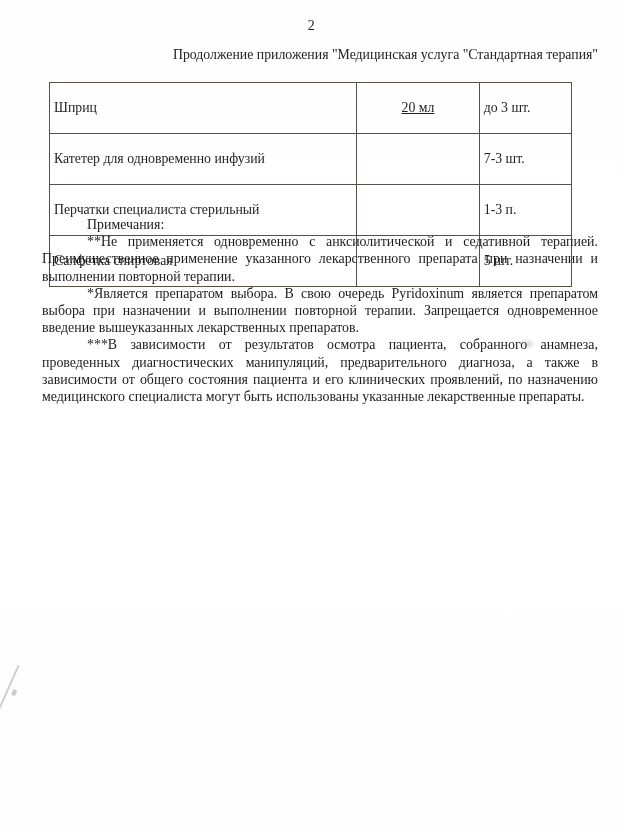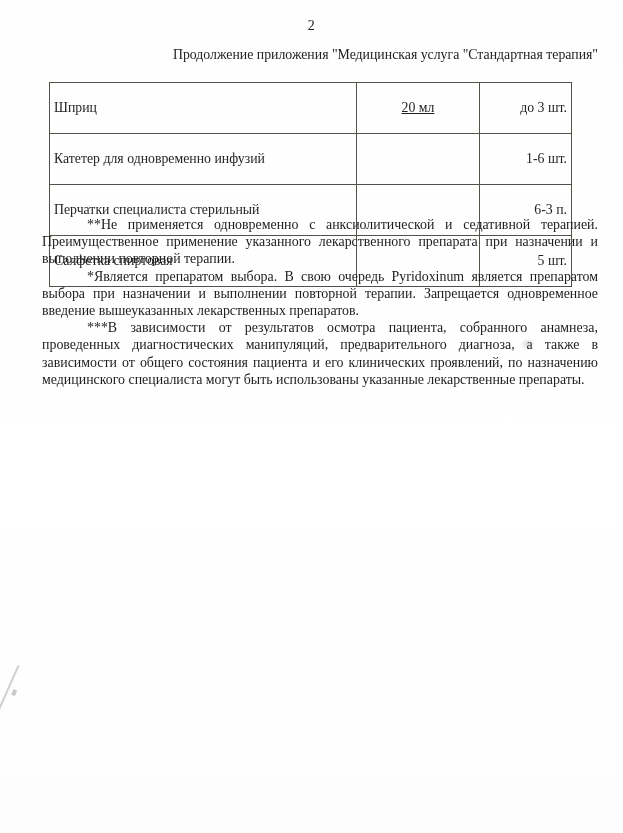--- a/index.html
+++ b/index.html
@@ -41,21 +41,21 @@
   }
   table.supplies td {
     border: 1px solid #555149;
     height: 19px;
     padding: 17px 4px;
     overflow: hidden;
     white-space: nowrap;
   }
   td.col-name  { width: 303px; text-align: left; padding-left: 5px; }
   td.col-dose  { width: 121px; text-align: center; text-decoration: underline; }
-  td.col-qty   { width: 91px;  text-align: right; }
+  td.col-qty   { width: 91px;  text-align: left; }
   .notes {
     position: absolute;
     top: 216px; left: 42px;
     width: 556px;
     font-size: 13.9px;
     line-height: 17.2px;
     color: #1c1c1c;
   }
   .notes p {
     text-align: justify;
@@ -100,36 +100,37 @@
   <table class="supplies">
     <tbody>
       <tr>
         <td class="col-name">Шприц</td>
         <td class="col-dose">20 мл</td>
         <td class="col-qty">до 3 шт.</td>
       </tr>
       <tr>
         <td class="col-name">Катетер для одновременно инфузий</td>
         <td class="col-dose"></td>
-        <td class="col-qty">1-6 шт.</td>
+        <td class="col-qty">7-3 шт.</td>
       </tr>
       <tr>
         <td class="col-name">Перчатки специалиста стерильный</td>
         <td class="col-dose"></td>
-        <td class="col-qty">6-3 п.</td>
+        <td class="col-qty">1-3 п.</td>
       </tr>
       <tr>
         <td class="col-name">Салфетка спиртовая</td>
         <td class="col-dose"></td>
         <td class="col-qty">5 шт.</td>
       </tr>
     </tbody>
   </table>
 
   <div class="notes">
+    <p class="heading">Примечания:</p>
     <p>**Не применяется одновременно с анксиолитической и седативной терапией. Преимущественное применение указанного лекарственного препарата при назначении и выполнении повторной терапии.</p>
     <p>*Является препаратом выбора. В свою очередь Pyridoxinum является препаратом выбора при назначении и выполнении повторной терапии. Запрещается одновременное введение вышеуказанных лекарственных препаратов.</p>
     <p>***В зависимости от результатов осмотра пациента, собранного анамнеза, проведенных диагностических манипуляций, предварительного диагноза, а также в зависимости от общего состояния пациента и его клинических проявлений, по назначению медицинского специалиста могут быть использованы указанные лекарственные препараты.</p>
   </div>
 
   <div class="scan-mark">
       <span class="dot"></span>
     </div>
   <div class="smudge"></div>
 

